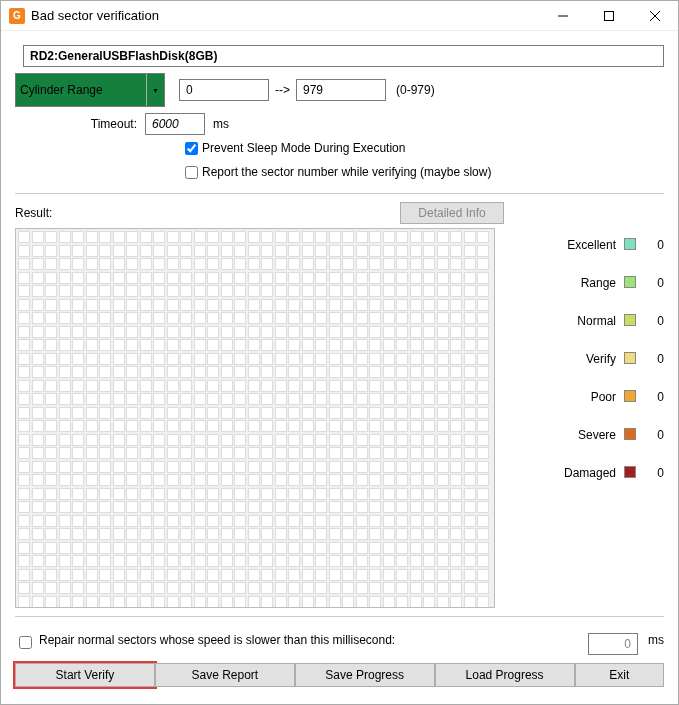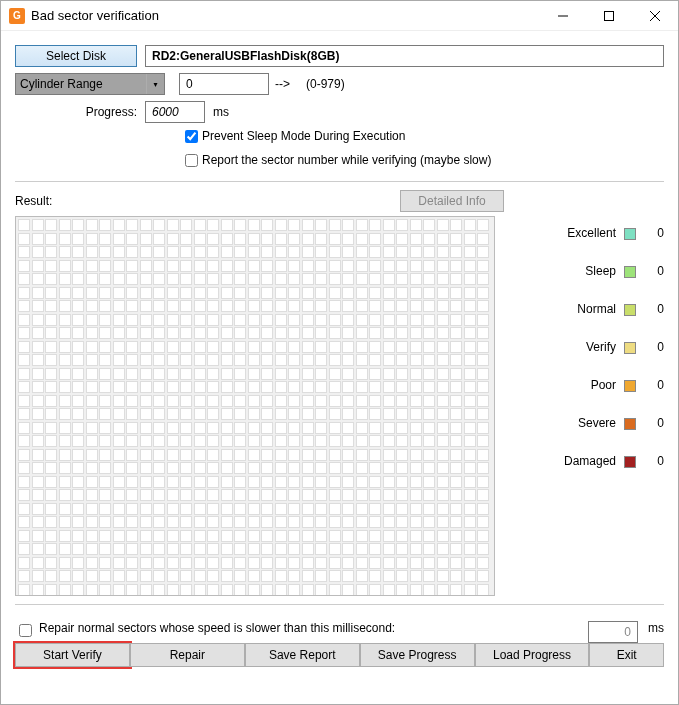--- a/index.html
+++ b/index.html
@@ -56,24 +56,24 @@
     height: 22px;
     border: 1px solid #7a7a7a;
     padding: 2px 6px;
     line-height: 16px;
     font-weight: bold;
     background: #fff;
   }
   .combo {
     height: 22px;
     border: 1px solid #7a7a7a;
-    background: #a3a3a3;
+    background: #15803d;
     display: flex;
     align-items: center;
-    padding: 4px 4px;
+    padding: 16px 4px;
     width: 150px;
     position: relative;
   }
   .combo .dropbtn {
     position: absolute; right: 0; top: 0;
     width: 18px; height: 100%;
     border-left: 1px solid #adadad;
     display: flex; align-items: center; justify-content: center;
     font-size: 8px;
   }
@@ -119,27 +119,27 @@
     grid-template-columns: repeat(35, 12.5px);
     grid-auto-rows: 12.5px;
     gap: 1px;
   }
   .cell {
     width: 12px; height: 12px;
     background: #fff;
     border: 1px solid #ddd;
   }
   .legend { flex: 1; padding-top: 10px; }
-  .legend-row { display: flex; align-items: flex-end; justify-content: flex-end; margin-bottom: 24px; gap: 8px; }
+  .legend-row { display: flex; align-items: flex-start; justify-content: flex-end; margin-bottom: 24px; gap: 8px; }
   .legend-label { text-align: right; }
   .swatch { width: 12px; height: 12px; border: 1px solid #888; }
   .legend-count { width: 20px; text-align: right; }
   .reset-row { display: flex; justify-content: flex-end; margin-top: 4px; }
   .bottom-check { display: flex; align-items: flex-start; margin-top: 8px; gap: 4px; }
-  .button-bar { display: flex; margin-top: 0; }
+  .button-bar { display: flex; margin-top: 8px; }
   .barbtn {
     flex: 1;
     height: 24px;
     border: 1px solid #adadad;
     background: #e1e1e1;
     font-family: inherit;
     font-size: 12px;
     cursor: pointer;
   }
   .barbtn[disabled] { color: #000000; cursor: default; }
@@ -168,38 +168,38 @@
             <line x1="0" y1="0" x2="10" y2="10" stroke="#000" stroke-width="1"></line>
             <line x1="10" y1="0" x2="0" y2="10" stroke="#000" stroke-width="1"></line>
           </svg>
       </div>
     </div>
   </div>
 
   <div class="content">
 
     <div class="row">
-      <div class="select-disk-btn">Select Disk</div>
       <div style="width:8px"></div>
       <div class="disk-display">RD2:GeneralUSBFlashDisk(8GB)</div>
     </div>
 
     <div class="row">
       <div class="combo">
         <span>Cylinder Range</span>
         <span class="dropbtn">▾</span>
       </div>
       <div style="width:14px"></div>
       <input class="textfield" style="width: 90px;" value="0">
       <span class="arrow">--&gt;</span>
+      <input class="textfield" style="width: 90px;" value="979">
       <span class="hint">(0-979)</span>
     </div>
 
     <div class="row">
-      <div class="label-col">Progress:</div>
+      <div class="label-col">Timeout:</div>
       <input class="textfield" style="width: 60px; font-style: italic;" value="6000">
       <span style="margin-left:8px">ms</span>
     </div>
 
     <div class="row">
       <div class="label-col"></div>
       <div class="checkbox-row">
         <input type="checkbox" checked="" style="">
         <span>Prevent Sleep Mode During Execution</span>
       </div>
@@ -1208,21 +1208,21 @@
             </div>
         </div>
       </div>
       <div class="legend" id="legend">
           <div class="legend-row">
             <span class="legend-label">Excellent</span>
             <span class="swatch" style="background: rgb(126, 224, 194);"></span>
             <span class="legend-count">0</span>
           </div>
           <div class="legend-row">
-            <span class="legend-label">Sleep</span>
+            <span class="legend-label">Range</span>
             <span class="swatch" style="background: rgb(157, 227, 122);"></span>
             <span class="legend-count">0</span>
           </div>
           <div class="legend-row">
             <span class="legend-label">Normal</span>
             <span class="swatch" style="background: rgb(201, 222, 106);"></span>
             <span class="legend-count">0</span>
           </div>
           <div class="legend-row">
             <span class="legend-label">Verify</span>
@@ -1252,21 +1252,20 @@
     <div class="bottom-check">
       <input type="checkbox" style="">
       <span>Repair normal sectors whose speed is slower than this millisecond:</span>
       <div style="flex:1"></div>
       <input class="textfield" disabled="" style="width: 50px; text-align: right;" value="0">
       <span style="margin-left:6px">ms</span>
     </div>
 
     <div class="button-bar">
       <button class="barbtn highlight">Start Verify</button>
-      <button class="barbtn">Repair</button>
       <button class="barbtn" disabled="">Save Report</button>
       <button class="barbtn" disabled="">Save Progress</button>
       <button class="barbtn">Load Progress</button>
       <button class="barbtn" style="flex:0.6">Exit</button>
     </div>
 
   </div>
 </div>
 
 </body></html>

